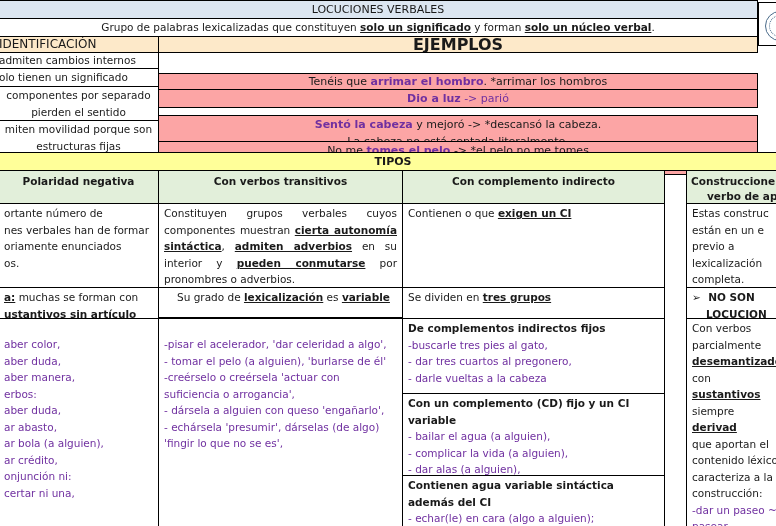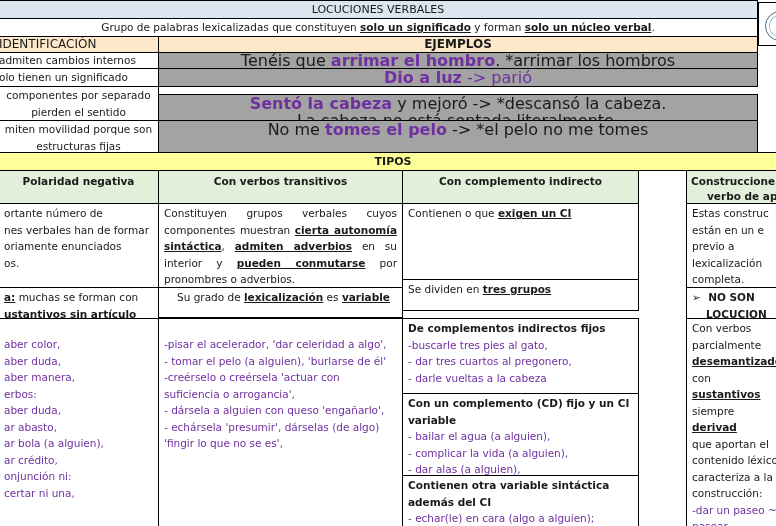--- a/index.html
+++ b/index.html
@@ -6,34 +6,34 @@
   html, body { width: 776px; height: 526px; overflow: hidden; background: #ffffff; }
   body { position: relative; font-family: "DejaVu Sans", sans-serif; font-size: 10.5px; color: #1a1a1a; }
   .cell { position: absolute; border: 1px solid #000; overflow: hidden; }
   .row-title { left: -2px; top: 0; width: 760px; height: 19px; background: #dce6f1; text-align: center; line-height: 17px; font-size: 11px; }
   .row-sub { left: -2px; top: 18px; width: 760px; height: 19px; background: #fff; text-align: center; line-height: 17px; font-size: 10.5px; }
   .logo { position: absolute; left: 758px; top: 2px; width: 24px; height: 44px; border: 1px solid #000; background: #fff; overflow: hidden; }
   .logo .ring { position: absolute; left: 6px; top: 8px; width: 30px; height: 30px; border: 1.5px solid #4a6b8a; border-radius: 50%; }
   .logo .ring2 { position: absolute; left: 10px; top: 12px; width: 22px; height: 22px; border: 1px dotted #4a6b8a; border-radius: 50%; }
 
   .hdr-id { left: -2px; top: 36px; width: 161px; height: 17px; background: #fde9c9; font-size: 12px; line-height: 15px; padding-left: 0; }
-  .hdr-ej { left: 158px; top: 36px; width: 600px; height: 17px; background: #fde9c9; font-size: 12px; line-height: 15px; text-align: center; font-weight: bold; }
+  .hdr-ej { left: 158px; top: 36px; width: 600px; height: 17px; background: #fde9c9; font-size: 16px; line-height: 15px; text-align: center; font-weight: bold; }
 
   .id-cell { left: -2px; width: 161px; background: #fff; text-align: center; line-height: 17px; font-size: 10.5px; }
-  .ex-cell { left: 158px; width: 600px; background: #a3a3a3; text-align: center; line-height: 17px; font-size: 16px; }
+  .ex-cell { left: 158px; width: 600px; background: #fca5a5; text-align: center; line-height: 17px; font-size: 11px; margin-top: 21px; }
 
   .purple { color: #7030a0; font-weight: bold; }
   .pl { color: #7030a0; }
   b { font-weight: bold; text-decoration: underline; }
 
   .tipos { left: -2px; top: 152px; width: 790px; height: 19px; background: #ffff99; text-align: center; font-weight: bold; line-height: 17px; font-size: 11px; }
   .th { top: 170px; height: 34px; background: #e2efda; text-align: center; font-weight: bold; font-size: 10.5px; line-height: 15px; padding-top: 3px; }
   .c0 { left: -2px; width: 161px; }
   .c1 { left: 158px; width: 245px; }
-  .c2 { left: 402px; width: 237px; }
+  .c2 { left: 402px; width: 263px; }
   .c3 { left: 686px; width: 100px; }
 
   .td { background: #fff; font-size: 10.5px; line-height: 16.5px; padding: 1px 5px; }
   .justify { text-align: justify; }
   .list { color: #7030a0; line-height: 16.5px; }
   .subhead { font-weight: bold; color: #1a1a1a; }
 </style>
 </head>
 <body>
 
@@ -100,21 +100,21 @@
   <div>completa.</div>
 </div>
 
 <div class="cell td c0" style="top:287px;height:32px;">
   <b>a:</b><span> muchas se forman con</span><br>
   <b>ustantivos sin artículo</b>
 </div>
 <div class="cell td c1" style="top:287px;height:31px;padding-left:18px;">
   <span>Su grado de </span><b>lexicalización</b><span> es </span><b>variable</b>
 </div>
-<div class="cell td c2" style="top:279px;height:32px;">
+<div class="cell td c2" style="top:287px;height:32px;">
   <span>Se dividen en </span><b>tres grupos</b>
 </div>
 <div class="cell td c3" style="top:287px;height:32px;font-weight:bold;">
   <div><span>➢</span>&nbsp;&nbsp;<span>NO SON</span></div>
   <div style="padding-left:14px;">LOCUCION</div>
 </div>
 
 <div class="cell td c0 list" style="top:318px;height:220px;padding-top:17px;">
   <div>aber color,</div>
   <div>aber duda,</div>
@@ -146,21 +146,21 @@
 <div class="cell td c2" style="top:393px;height:83px;">
   <div class="subhead">Con un complemento (CD) fijo y un CI variable</div>
   <div class="list">
     <div>- bailar el agua (a alguien),</div>
     <div>- complicar la vida (a alguien),</div>
     <div>- dar alas (a alguien),</div>
 
   </div>
 </div>
 <div class="cell td c2" style="top:475px;height:70px;">
-  <div class="subhead">Contienen otra variable sintáctica además del CI</div>
+  <div class="subhead">Contienen agua variable sintáctica además del CI</div>
   <div class="list">
     <div>- echar(le) en cara (algo a alguien);</div>
   </div>
 </div>
 
 <div class="cell td c3" style="top:318px;height:220px;">
   <div>Con verbos</div>
   <div>parcialmente</div>
   <div><b>desemantizados</b></div>
   <div><span>con </span><b>sustantivos</b></div>

